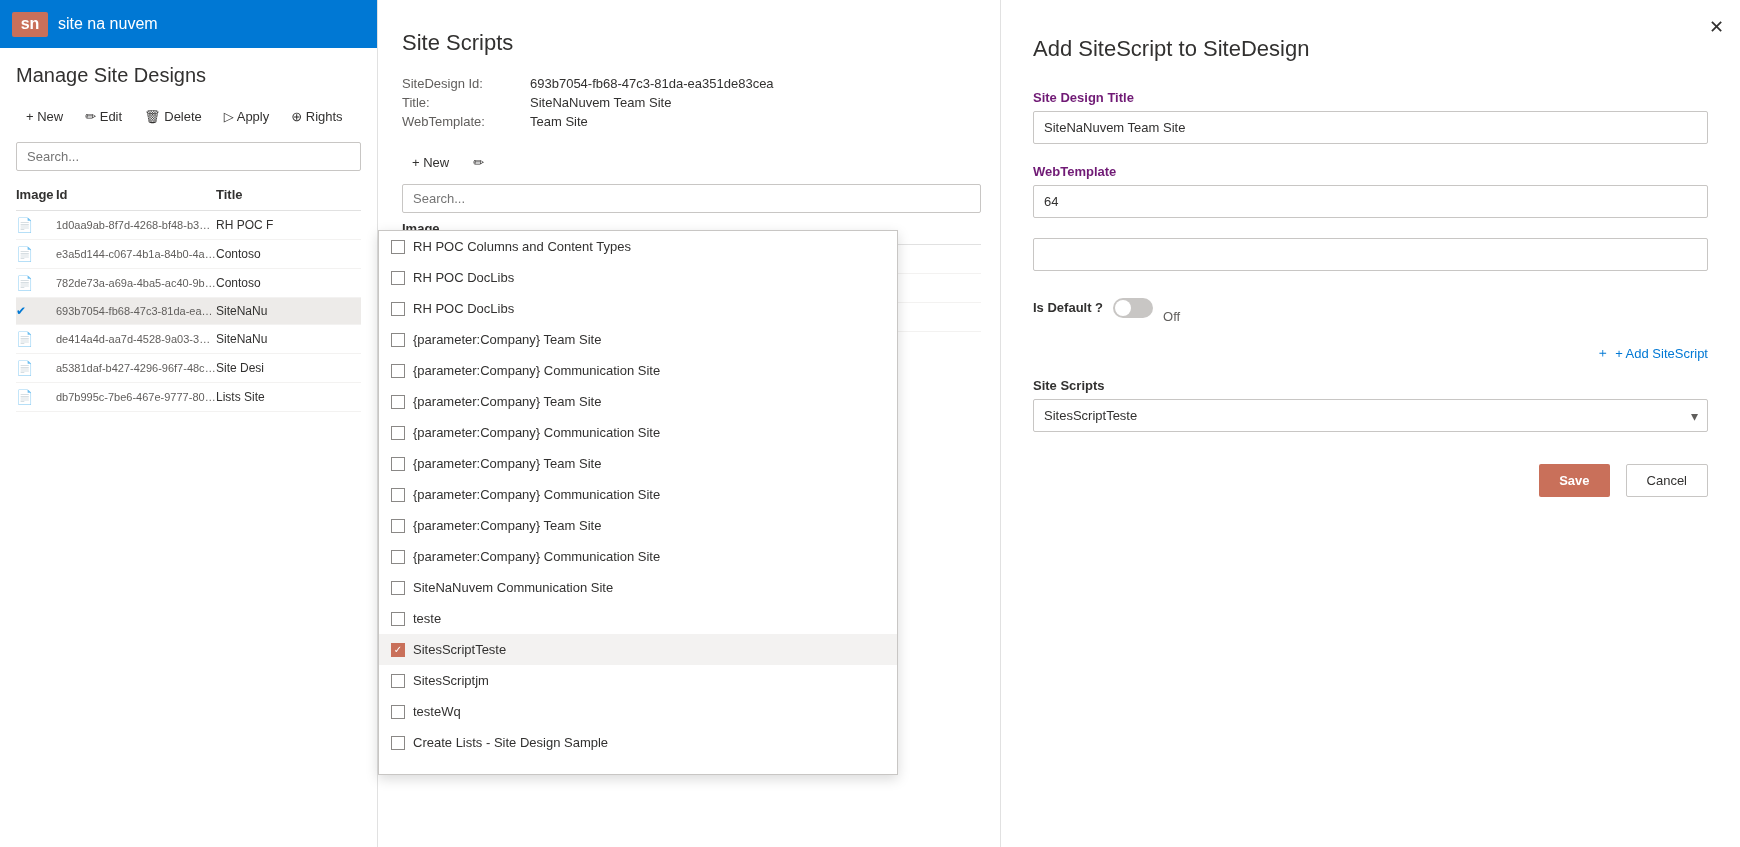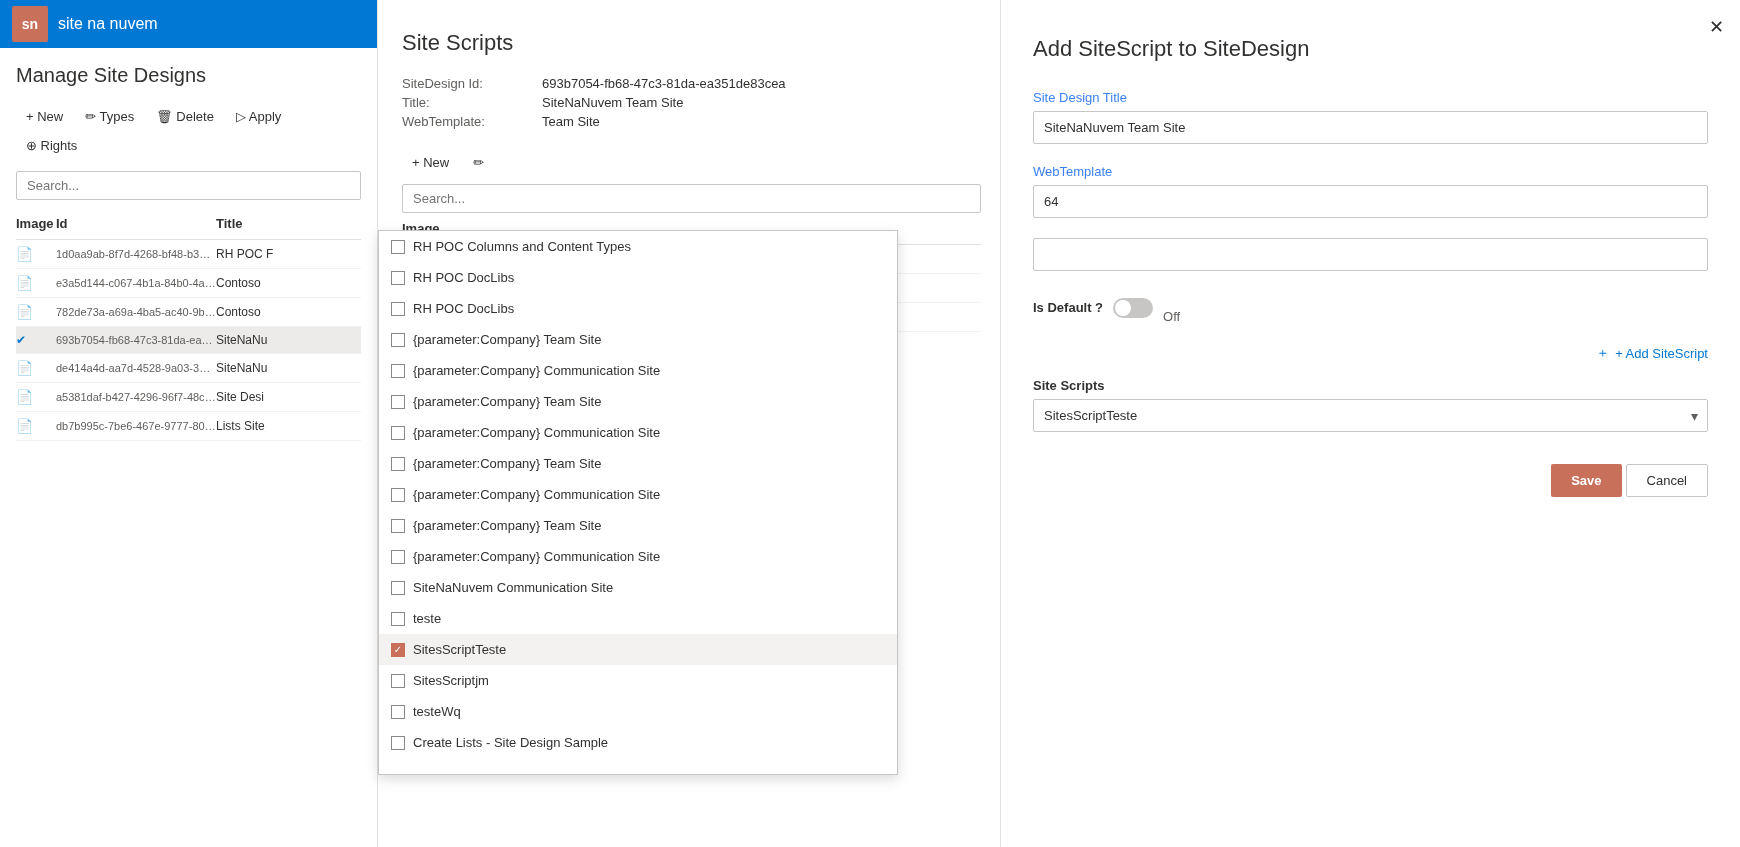--- a/index.html
+++ b/index.html
@@ -16,24 +16,24 @@
     }
     .header-bar {
       background: #0078d4;
       height: 48px;
       display: flex;
       align-items: center;
       padding: 0 12px;
       gap: 10px;
     }
     .site-avatar {
-      width: 36px; height: 36px;
+      width: 36px; height: 25px;
       background: #c9705a;
       color: white;
-      font-size: 14px;
+      font-size: 16px;
       font-weight: 600;
       display: flex; align-items: center; justify-content: center;
       border-radius: 2px;
     }
     .site-name { color: white; font-size: 16px; font-weight: 400; }
 
     .left-content { padding: 16px 16px 0 16px; }
     .manage-title { font-size: 20px; font-weight: 400; color: #323130; margin-bottom: 16px; }
 
     .toolbar { display: flex; align-items: center; gap: 2px; margin-bottom: 12px; flex-wrap: wrap; }
@@ -84,21 +84,21 @@
       position: absolute;
       top: 0; left: 378px;
       width: 628px;
       height: 100%;
       background: #fff;
       border-right: 1px solid #e1e1e1;
       padding: 30px 24px;
     }
     .panel-title { font-size: 22px; font-weight: 400; color: #323130; margin-bottom: 20px; }
     .site-info { margin-bottom: 20px; }
-    .info-row { display: flex; gap: 20px; margin-bottom: 4px; font-size: 13px; }
+    .info-row { display: flex; gap: 8px; margin-bottom: 4px; font-size: 13px; }
     .info-label { color: #605e5c; min-width: 120px; }
     .info-value { color: #323130; }
 
     .middle-toolbar { display: flex; align-items: center; gap: 4px; margin-bottom: 8px; }
     .mid-btn {
       display: flex; align-items: center; gap: 4px;
       padding: 6px 10px;
       background: transparent;
       border: none; cursor: pointer;
       color: #323130; font-size: 13px;
@@ -170,21 +170,21 @@
     .close-btn {
       position: absolute;
       top: 16px; right: 16px;
       background: none; border: none;
       font-size: 18px; cursor: pointer;
       color: #323130;
     }
     .right-title { font-size: 22px; font-weight: 400; color: #323130; margin-bottom: 28px; }
 
     .form-group { margin-bottom: 20px; }
-    .form-label { font-size: 13px; font-weight: 400; color: #3b82f6; margin-bottom: 6px; display: block; }
+    .form-label { font-size: 13px; font-weight: 700; color: #701a75; margin-bottom: 6px; display: block; }
     .form-input {
       width: 100%;
       padding: 8px 10px;
       border: 1px solid #c8c6c4;
       border-radius: 2px;
       font-size: 13px;
       color: #323130;
     }
 
     .toggle-row { display: flex; align-items: center; gap: 10px; margin-bottom: 20px; }
@@ -233,21 +233,21 @@
       position: absolute;
       right: 10px; top: 50%;
       transform: translateY(-50%);
       pointer-events: none;
       color: #605e5c;
     }
 
     .form-actions {
       display: flex;
       justify-content: flex-end;
-      gap: 4px;
+      gap: 16px;
       margin-top: 32px;
     }
     .btn-save {
       padding: 8px 20px;
       background: #c9705a;
       color: white;
       border: none;
       border-radius: 2px;
       font-size: 13px;
       cursor: pointer;
@@ -268,21 +268,21 @@
 
 <div class="left-panel">
   <div class="header-bar">
     <div class="site-avatar">sn</div>
     <span class="site-name">site na nuvem</span>
   </div>
   <div class="left-content">
     <div class="manage-title">Manage Site Designs</div>
     <div class="toolbar">
       <button class="toolbar-btn">+ New</button>
-      <button class="toolbar-btn">✏ Types</button>
+      <button class="toolbar-btn">✏ Edit</button>
       <button class="toolbar-btn">🗑 Delete</button>
       <button class="toolbar-btn">▷ Apply</button>
       <button class="toolbar-btn">⊕ Rights</button>
     </div>
     <input class="search-box" type="text" placeholder="Search..." style="">
     <div class="table-header">
       <span>Image</span>
       <span>Id</span>
       <span>Title</span>
     </div>

